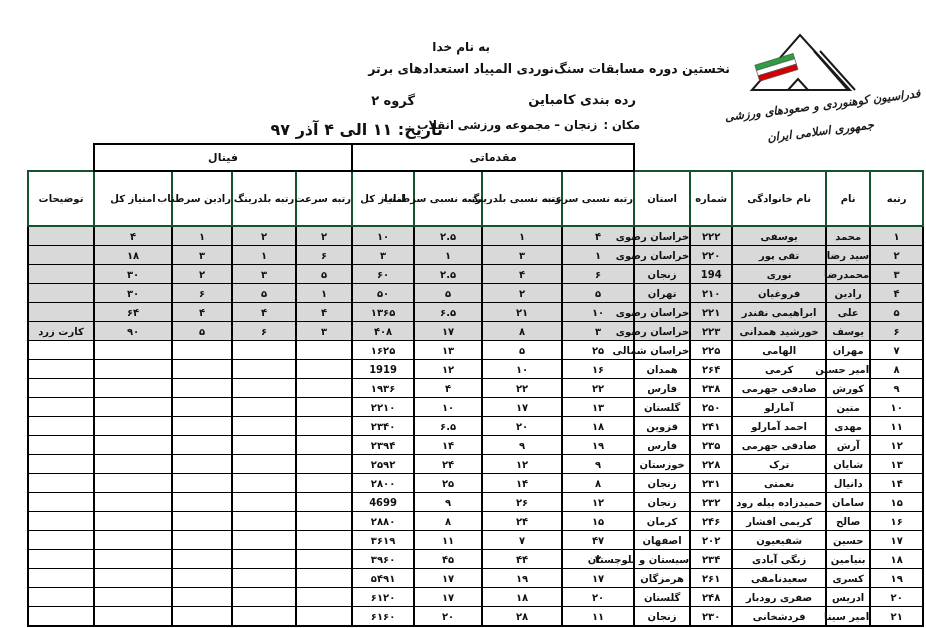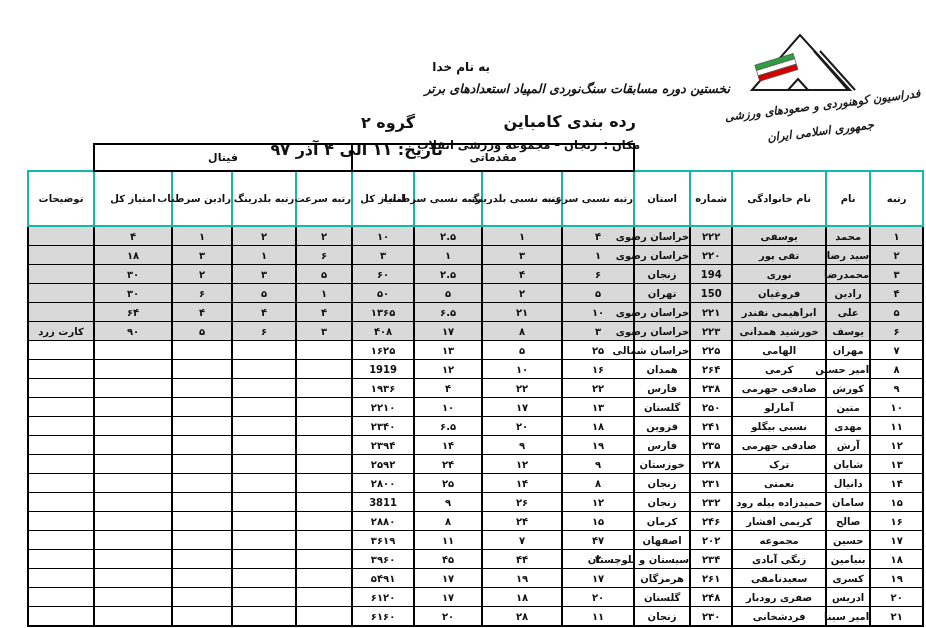--- a/index.html
+++ b/index.html
@@ -1,24 +1,24 @@
 <!DOCTYPE html>
 <html lang="fa"><head>
 <meta charset="utf-8">
 <style>
   html,body{margin:0;padding:0;}
   body{
     width:926px;height:628px;position:relative;background:#ffffff;
     font-family:"DejaVu Sans",sans-serif;color:#111;overflow:hidden;
   }
-  .abs{position:absolute;direction:rtl;white-space:nowrap;font-weight:bold;margin-top:20px;}
+  .abs{position:absolute;direction:rtl;white-space:nowrap;font-weight:bold;}
   .bismillah{top:40px;right:436px;font-size:12px;}
-  .title{top:61px;right:196px;font-size:12.5px;font-style:italic;}
-  .ranking{top:92px;right:290px;font-size:16px;}
-  .group{top:93px;right:511px;font-size:16px;}
+  .title{top:61px;right:196px;font-size:12.5px;}
+  .ranking{top:92px;right:290px;font-size:13px;}
+  .group{top:93px;right:511px;font-size:13px;}
   .loc{top:118px;right:286px;font-size:11.5px;}
   .date{top:120px;right:483px;font-size:16px;}
   .loc .lbl{margin-left:6px;}
 
   
   .logo{position:absolute;top:12px;left:718px;width:205px;height:140px;}
   .logo svg{position:absolute;top:10px;left:20px;}
   .logo-t1,.logo-t2{
     position:absolute;direction:rtl;font-weight:bold;font-style:italic;
     transform:rotate(-7deg);font-size:11.5px;letter-spacing:0.5px;color:#1a1a1a;
@@ -30,21 +30,21 @@
   table.results{
     position:absolute;top:143px;left:27px;width:895px;
     border-collapse:collapse;table-layout:fixed;direction:rtl;
   }
   table.results th,table.results td{
     padding:0;text-align:center;vertical-align:middle;
     font-weight:bold;white-space:nowrap;overflow:visible;
   }
   th.groupbox{border:2px solid #000;font-size:11px;height:25px;margin-top:33px;}
   th.nobox{border:none;background:transparent;}
-  th.head{border:2px solid #14b8a6;font-size:10px;height:53px;line-height:1.7;white-space:normal;}
+  th.head{border:2px solid #14532d;font-size:10px;height:53px;line-height:1.7;white-space:normal;}
   td{border:1px solid #000;border-left-width:2px;border-right-width:2px;font-size:10px;height:18px;}
   tbody tr:last-child td{border-bottom-width:2px;}
   tr.shaded td{background:#d9d9d9;}
 </style>
 </head>
 <body>
 
 <div class="abs bismillah">به نام خدا</div>
 <div class="abs title">نخستین دوره مسابقات سنگ‌نوردی المپیاد استعدادهای برتر</div>
 <div class="abs ranking">رده بندی کامباین</div>
@@ -159,21 +159,21 @@
         <td>۵</td>
         <td>۳</td>
         <td>۲</td>
         <td>۳۰</td>
         <td></td>
       </tr>
       <tr class="shaded">
         <td>۴</td>
         <td>رادین</td>
         <td>فروغیان</td>
-        <td>150</td>
+        <td>۲۱۰</td>
         <td>تهران</td>
         <td>۵</td>
         <td>۲</td>
         <td>۵</td>
         <td>۵۰</td>
         <td>۱</td>
         <td>۵</td>
         <td>۶</td>
         <td>۳۰</td>
         <td></td>
@@ -270,21 +270,21 @@
         <td>۲۲۱۰</td>
         <td></td>
         <td></td>
         <td></td>
         <td></td>
         <td></td>
       </tr>
       <tr>
         <td>۱۱</td>
         <td>مهدی</td>
-        <td>نسبی بیگلو</td>
+        <td>احمد آمارلو</td>
         <td>۲۴۱</td>
         <td>قزوین</td>
         <td>۱۸</td>
         <td>۲۰</td>
         <td>۶.۵</td>
         <td>۲۳۴۰</td>
         <td></td>
         <td></td>
         <td></td>
         <td></td>
@@ -340,21 +340,21 @@
       </tr>
       <tr>
         <td>۱۵</td>
         <td>سامان</td>
         <td>حمیدزاده پیله رود</td>
         <td>۲۳۲</td>
         <td>زنجان</td>
         <td>۱۲</td>
         <td>۲۶</td>
         <td>۹</td>
-        <td>3811</td>
+        <td>4699</td>
         <td></td>
         <td></td>
         <td></td>
         <td></td>
         <td></td>
       </tr>
       <tr>
         <td>۱۶</td>
         <td>صالح</td>
         <td>کریمی افشار</td>
@@ -366,21 +366,21 @@
         <td>۲۸۸۰</td>
         <td></td>
         <td></td>
         <td></td>
         <td></td>
         <td></td>
       </tr>
       <tr>
         <td>۱۷</td>
         <td>حسین</td>
-        <td>مجموعه</td>
+        <td>شفیعیون</td>
         <td>۲۰۲</td>
         <td>اصفهان</td>
         <td>۴۷</td>
         <td>۷</td>
         <td>۱۱</td>
         <td>۳۶۱۹</td>
         <td></td>
         <td></td>
         <td></td>
         <td></td>

